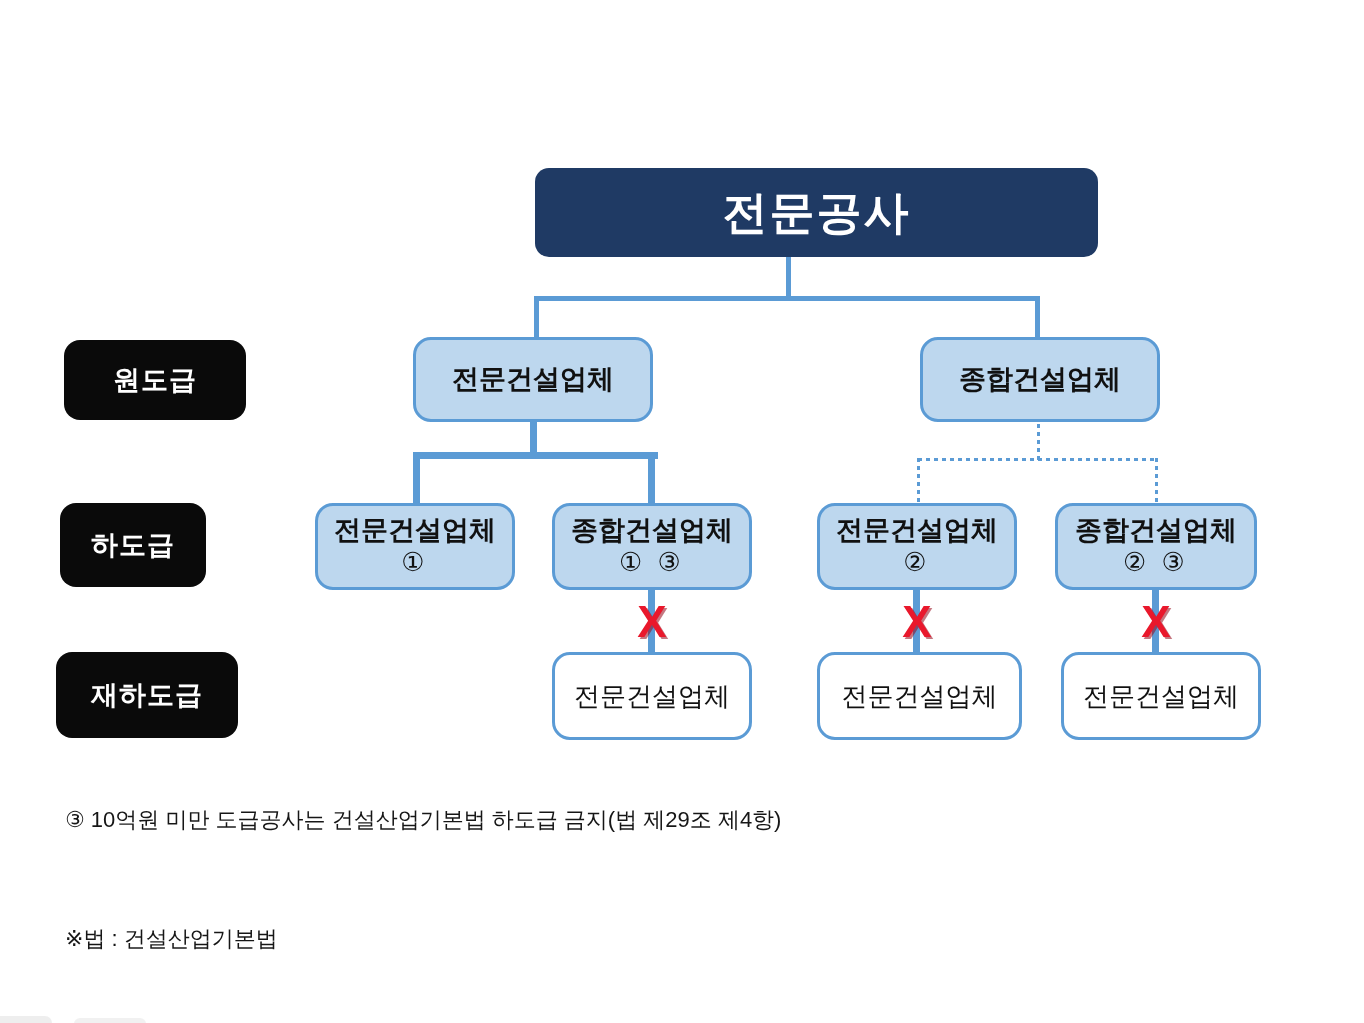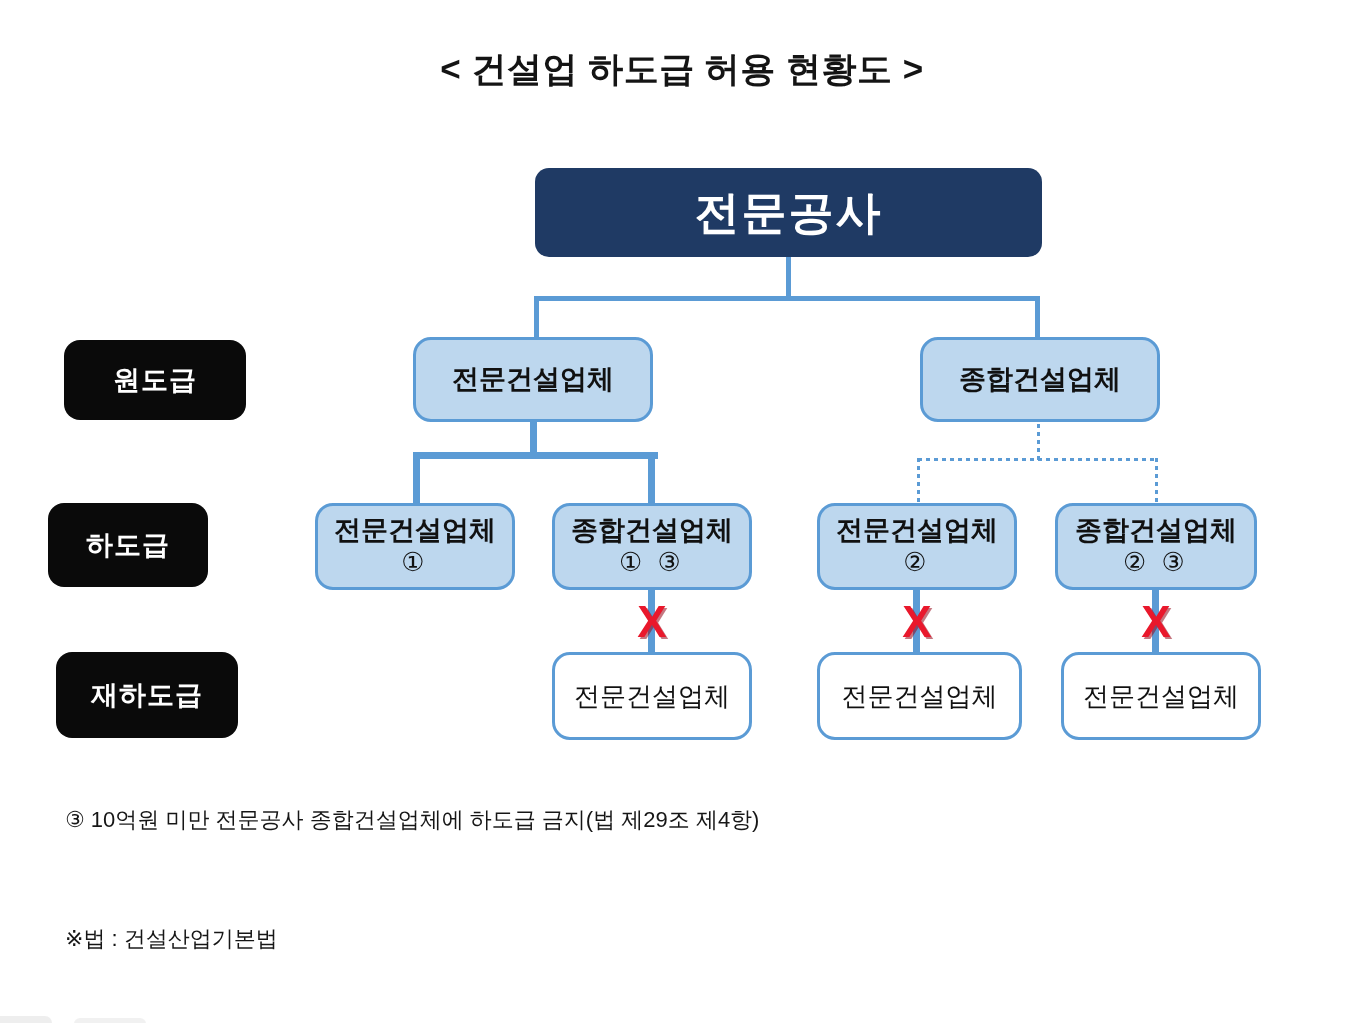--- a/index.html
+++ b/index.html
@@ -18,21 +18,21 @@
   .canvas{
     position:relative;width:1364px;height:1023px;
     background:#fff;overflow:hidden;
   }
   .title{
     position:absolute;left:0;right:0;top:46px;
     text-align:center;font-size:35px;font-weight:700;
     color:#141414;letter-spacing:.5px;
   }
   .root-box{
-    position:absolute;left:535px;top:168px;width:507px;height:89px;
+    position:absolute;left:535px;top:168px;width:563px;height:89px;
     background:var(--navy);border-radius:14px;
     display:flex;align-items:center;justify-content:center;
     color:#fff;font-size:45px;font-weight:700;letter-spacing:2px;
   }
   .line{position:absolute;background:var(--line);}
   .dot-v{position:absolute;width:3px;
     background-image:repeating-linear-gradient(to bottom,var(--line) 0 4px,transparent 4px 8px);}
   .dot-h{position:absolute;height:3px;
     background-image:repeating-linear-gradient(to right,var(--line) 0 4px,transparent 4px 8px);}
   .row-label{
@@ -67,21 +67,20 @@
     position:absolute;left:65px;top:924px;
     font-size:22px;color:#161616;
   }
   .artifact{position:absolute;background:#e7e7e7;border-radius:8px;}
 </style>
 </head>
 <body>
 
 <div class="canvas">
 
-  <div class="title">&lt; 건설업 하도급 허용 현황도 &gt;</div>
 
   <div class="root-box">
     <span>전문공사</span>
   </div>
 
   <div class="line" style="left:786px;top:257px;width:5px;height:42px;"></div>
   <div class="line" style="left:534px;top:296px;width:506px;height:5px;"></div>
   <div class="line" style="left:534px;top:296px;width:5px;height:44px;"></div>
   <div class="line" style="left:1035px;top:296px;width:5px;height:44px;"></div>
 
@@ -98,21 +97,21 @@
   <div class="line" style="left:530px;top:422px;width:7px;height:33px;"></div>
   <div class="line" style="left:413px;top:452px;width:245px;height:7px;"></div>
   <div class="line" style="left:413px;top:452px;width:7px;height:51px;"></div>
   <div class="line" style="left:648px;top:452px;width:7px;height:51px;"></div>
 
   <div class="dot-v" style="left:1037px;top:424px;height:36px;"></div>
   <div class="dot-h" style="left:918px;top:458px;width:240px;"></div>
   <div class="dot-v" style="left:917px;top:458px;height:45px;"></div>
   <div class="dot-v" style="left:1155px;top:458px;height:45px;"></div>
 
-  <div class="row-label" style="left:48px;top:503px;width:160px;height:84px;">
+  <div class="row-label" style="left:60px;top:503px;width:146px;height:84px;">
     <span>하도급</span>
   </div>
   <div class="node" style="left:315px;top:503px;width:200px;height:87px;">
     <span>전문건설업체</span>
     <span class="notes">①</span>
   </div>
   <div class="node" style="left:552px;top:503px;width:200px;height:87px;">
     <span>종합건설업체</span>
     <span class="notes">① ③</span>
   </div>
@@ -140,20 +139,20 @@
     <span>전문건설업체</span>
   </div>
   <div class="node-white" style="left:817px;top:652px;width:205px;height:88px;">
     <span>전문건설업체</span>
   </div>
   <div class="node-white" style="left:1061px;top:652px;width:200px;height:88px;">
     <span>전문건설업체</span>
   </div>
 
   <div class="footnotes">
-    <div>③ 10억원 미만 전문공사 종합건설업체에 하도급 금지(법 제29조 제4항)</div>
+    <div>③ 10억원 미만 도급공사는 건설산업기본법 하도급 금지(법 제29조 제4항)</div>
   </div>
   <div class="law-note">※법 : 건설산업기본법</div>
 
   <div class="artifact" style="left:-10px;top:1016px;width:62px;height:14px;opacity:.7;"></div>
   <div class="artifact" style="left:74px;top:1018px;width:72px;height:12px;opacity:.6;"></div>
 
 </div>
 
 </body></html>

